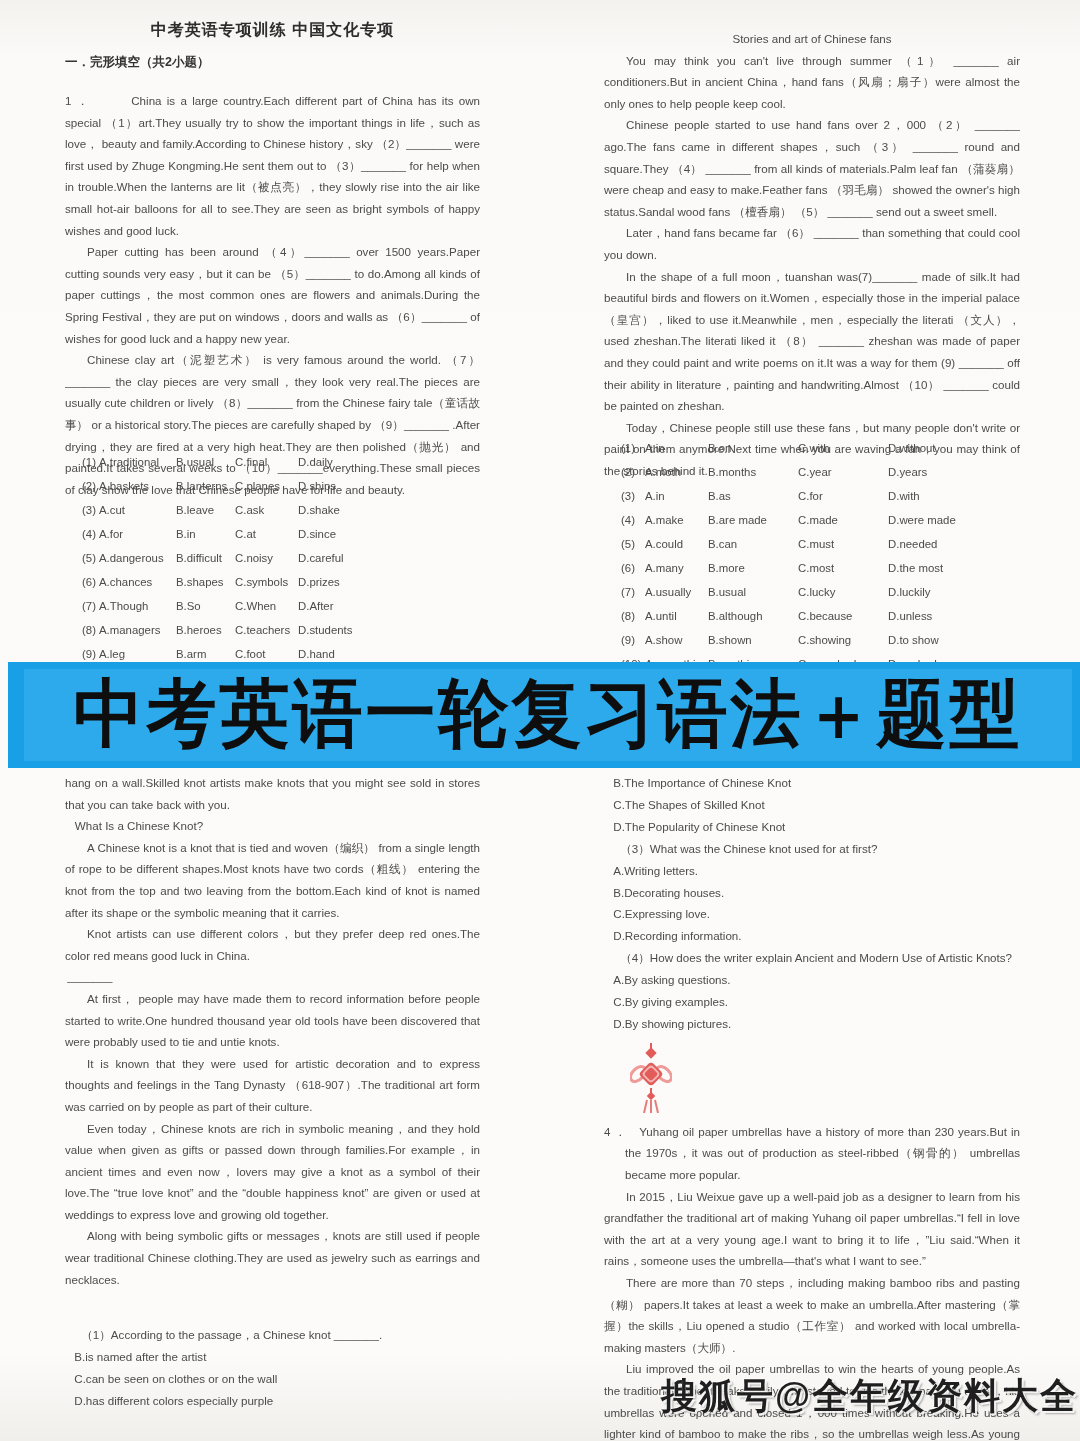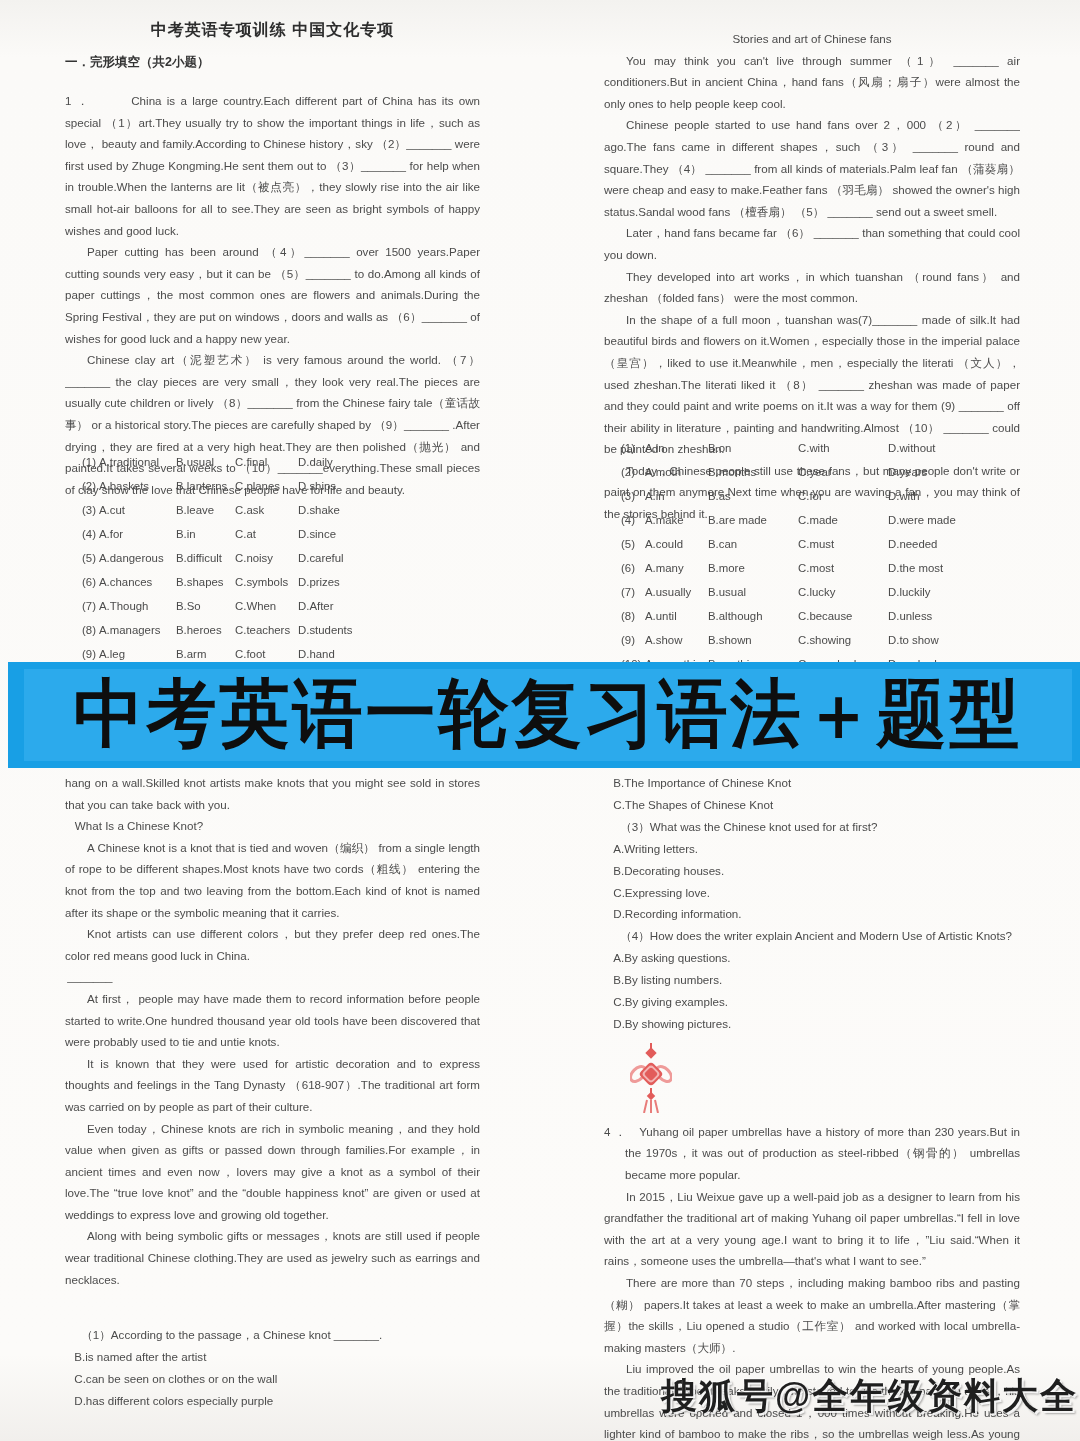--- a/index.html
+++ b/index.html
@@ -133,21 +133,20 @@
     <span>D.hand</span>
   </div>
 </div>
 </div>
 
 <div class="col col-top-right">
   <p class="passage-title">Stories and art of Chinese fans</p>
   <p class="indent">You may think you can't live through summer （1） _______ air conditioners.But in ancient China，hand fans（风扇；扇子）were almost the only ones to help people keep cool.</p>
   <p class="indent">Chinese people started to use hand fans over 2，000 （2） _______ ago.The fans came in different shapes，such （3） _______ round and square.They （4） _______ from all kinds of materials.Palm leaf fan （蒲葵扇）were cheap and easy to make.Feather fans （羽毛扇） showed the owner's high status.Sandal wood fans （檀香扇） （5） _______ send out a sweet smell.</p>
   <p class="indent">Later，hand fans became far （6） _______ than something that could cool you down.</p>
-  <p class="indent">They developed into art works，in which tuanshan （round fans） and zheshan （folded fans） were the most common.</p>
   <p class="indent">In the shape of a full moon，tuanshan was(7)_______ made of silk.It had beautiful birds and flowers on it.Women，especially those in the imperial palace （皇宫），liked to use it.Meanwhile，men，especially the literati （文人），used zheshan.The literati liked it （8） _______ zheshan was made of paper and they could paint and write poems on it.It was a way for them (9) _______ off their ability in literature，painting and handwriting.Almost （10） _______ could be painted on zheshan.</p>
   <p class="indent">Today，Chinese people still use these fans，but many people don't write or paint on them anymore.Next time when you are waving a fan，you may think of the stories behind it.</p>
   <div class="opts opts-right">
   <div class="orow">
     <span>(1)</span>
     <span>A.in</span>
     <span>B.on</span>
     <span>C.with</span>
     <span>D.without</span>
   </div>
@@ -246,29 +245,29 @@
     <p class="qline">（1）According to the passage，a Chinese knot _______.</p>
     <p class="aline">B.is named after the artist</p>
     <p class="aline">C.can be seen on clothes or on the wall</p>
     <p class="aline">D.has different colors especially purple</p>
 
   </div>
 </div>
 
 <div class="col col-bot-right">
   <p class="aline">B.The Importance of Chinese Knot</p>
-  <p class="aline">C.The Shapes of Chinese Knot</p>
+  <p class="aline">C.The Shapes of Skilled Knot</p>
+  <p class="aline">D.The Popularity of Chinese Knot</p>
   <p class="qline">（3）What was the Chinese knot used for at first?</p>
   <p class="aline">A.Writing letters.</p>
   <p class="aline">B.Decorating houses.</p>
   <p class="aline">C.Expressing love.</p>
   <p class="aline">D.Recording information.</p>
   <p class="qline">（4）How does the writer explain Ancient and Modern Use of Artistic Knots?</p>
   <p class="aline">A.By asking questions.</p>
-  <p class="aline">B.By listing numbers.</p>
   <p class="aline">C.By giving examples.</p>
   <p class="aline">D.By showing pictures.</p>
 
   <div class="knot-wrap">
     <svg width="42" height="70" viewBox="0 0 42 70" aria-hidden="true">
       <line x1="21" y1="0" x2="21" y2="9" stroke="#e25c5a" stroke-width="2"></line>
       <rect x="17" y="6" width="8" height="8" transform="rotate(45 21 10)" fill="#e25c5a"></rect>
       <ellipse cx="8" cy="31" rx="9" ry="5.5" transform="rotate(-45 8 31)" fill="none" stroke="#ef9b99" stroke-width="3"></ellipse>
       <ellipse cx="34" cy="31" rx="9" ry="5.5" transform="rotate(45 34 31)" fill="none" stroke="#ef9b99" stroke-width="3"></ellipse>
       <rect x="12" y="22" width="18" height="18" rx="4" transform="rotate(45 21 31)" fill="#e25c5a"></rect>

